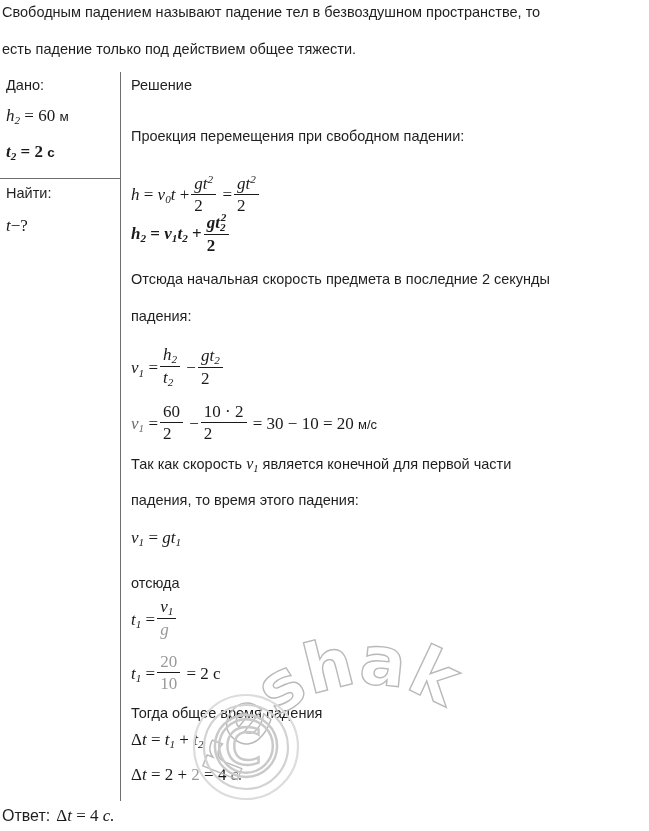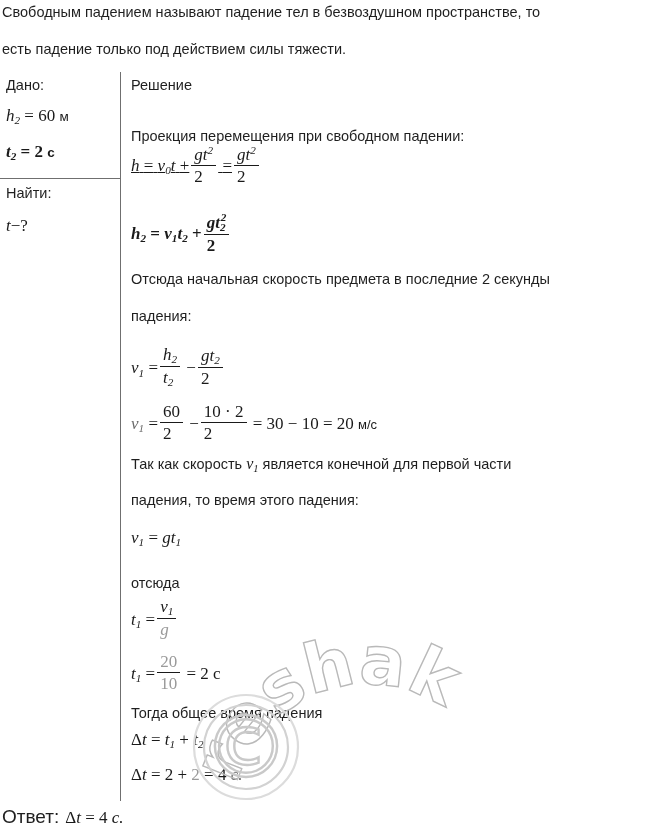--- a/index.html
+++ b/index.html
@@ -107,21 +107,21 @@
   #find-label    { top: 186px; }
   #find-t        { top: 216px; }
 
   
   .rcol {
     position: absolute;
     left: 131px;
   }
   #sol-title       { top: 78px; }
   #sol-p1          { top: 117px; margin-top: 12px; }
-  #eq-h            { top: 146px; text-decoration: underline; }
+  #eq-h            { top: 175px; }
   #eq-h2           { top: 213px; font-weight: bold; }
   #sol-p2a         { top: 272px; }
   #sol-p2b         { top: 309px; }
   #eq-v1-sym       { top: 348px; }
   #eq-v1-num       { top: 405px; }
   #sol-p3a         { top: 456px; }
   #sol-p3b         { top: 493px; }
   #eq-v1-gt1       { top: 528px; }
   #sol-p4          { top: 576px; }
   #eq-t1-sym       { top: 600px; }
@@ -132,21 +132,21 @@
 
   
   #answer {
     position: absolute;
     left: 2px;
     top: 806px;
     white-space: nowrap;
   }
   #answer .lbl {
     font-family: "Liberation Sans", sans-serif;
-    font-size: 19px;
+    font-size: 16px;
     color: #1f1f1f;
     text-align: center;
   }
   #answer .math { margin-left: 6px; }
 
   
   .faded { color: #9a9a9a; }
   .faded-mid { color: #6a6a6a; }
 
   
@@ -159,21 +159,21 @@
     pointer-events: none;
     z-index: 5;
   }
   #watermark svg { display: block; }
 </style>
 </head>
 <body>
 
 <div id="intro">
   <div class="prose line1">Свободным падением называют падение тел в безвоздушном пространстве, то</div>
-  <div class="prose line2">есть падение только под действием силы тяжести.</div>
+  <div class="prose line2">есть падение только под действием общее тяжести.</div>
 </div>
 
 <div id="divider-vert"></div>
 <div id="divider-horz"></div>
 
 <div class="lcol prose" id="given-label">Дано:</div>
 
 <div class="lcol math" id="given-h2"><span>h</span><sub>2</sub> <span class="op">=</span> <span class="num">60</span> <span class="up" style="font-family:'Liberation Sans',sans-serif;font-size:13.5px;">м</span></div>
 
 <div class="lcol math" id="given-t2"><span>t</span><sub>2</sub> <span class="op">=</span> <span class="num">2</span> <span class="up" style="font-family:'Liberation Sans',sans-serif;font-size:13.5px;">с</span></div>

